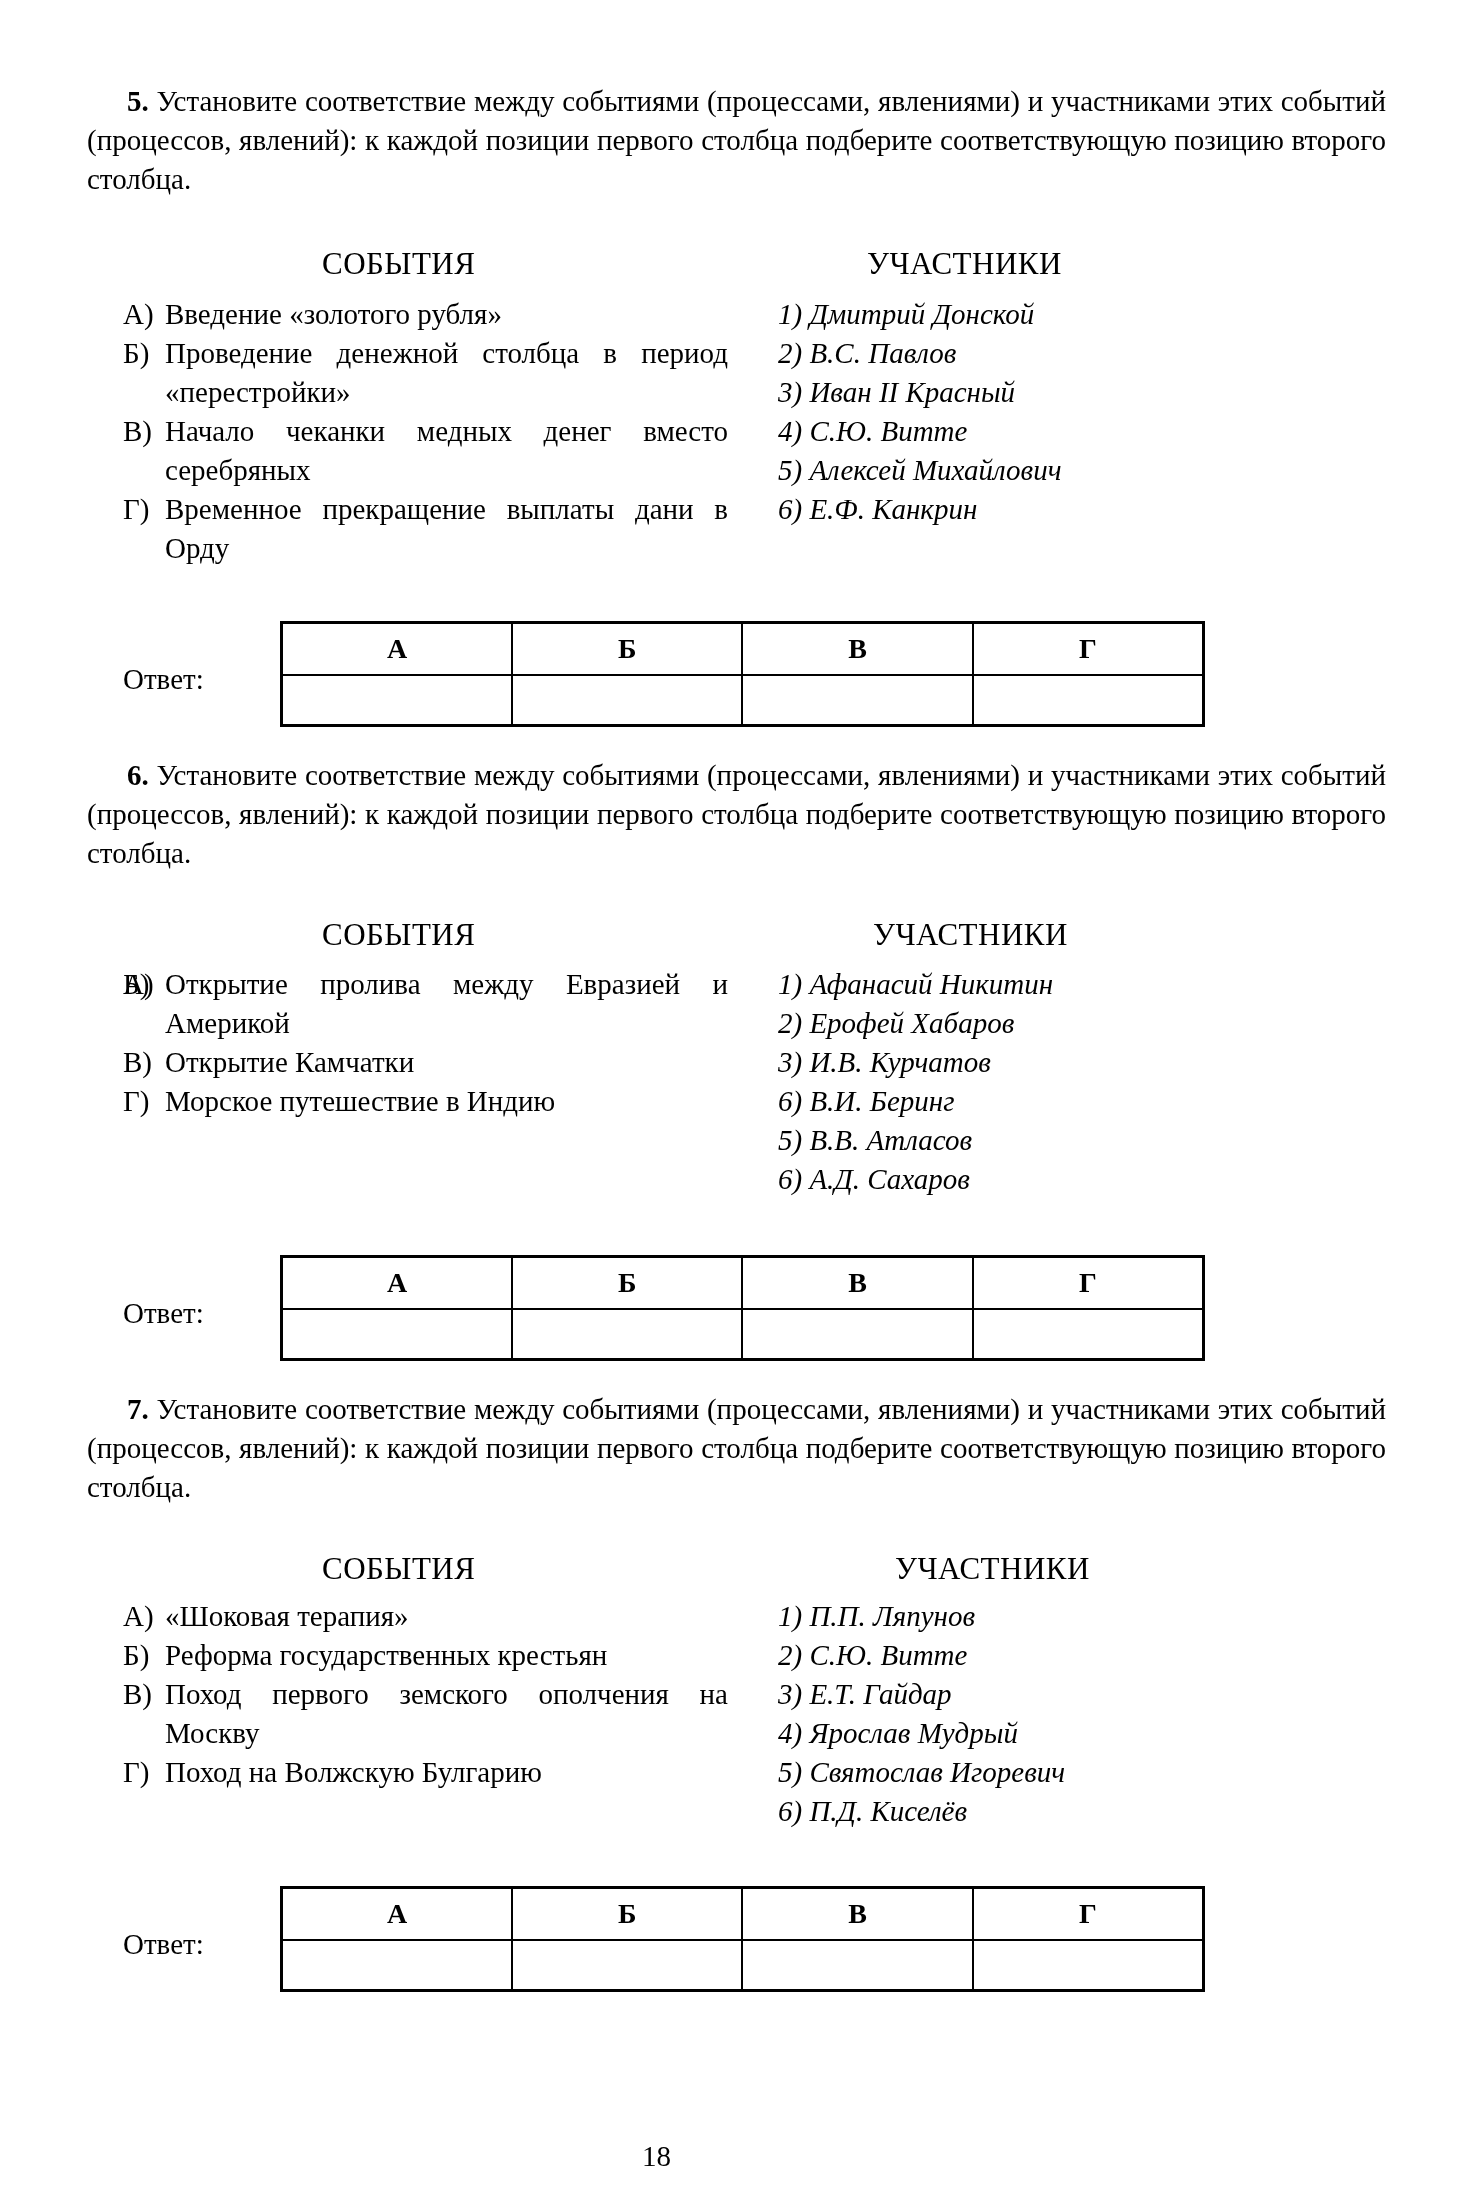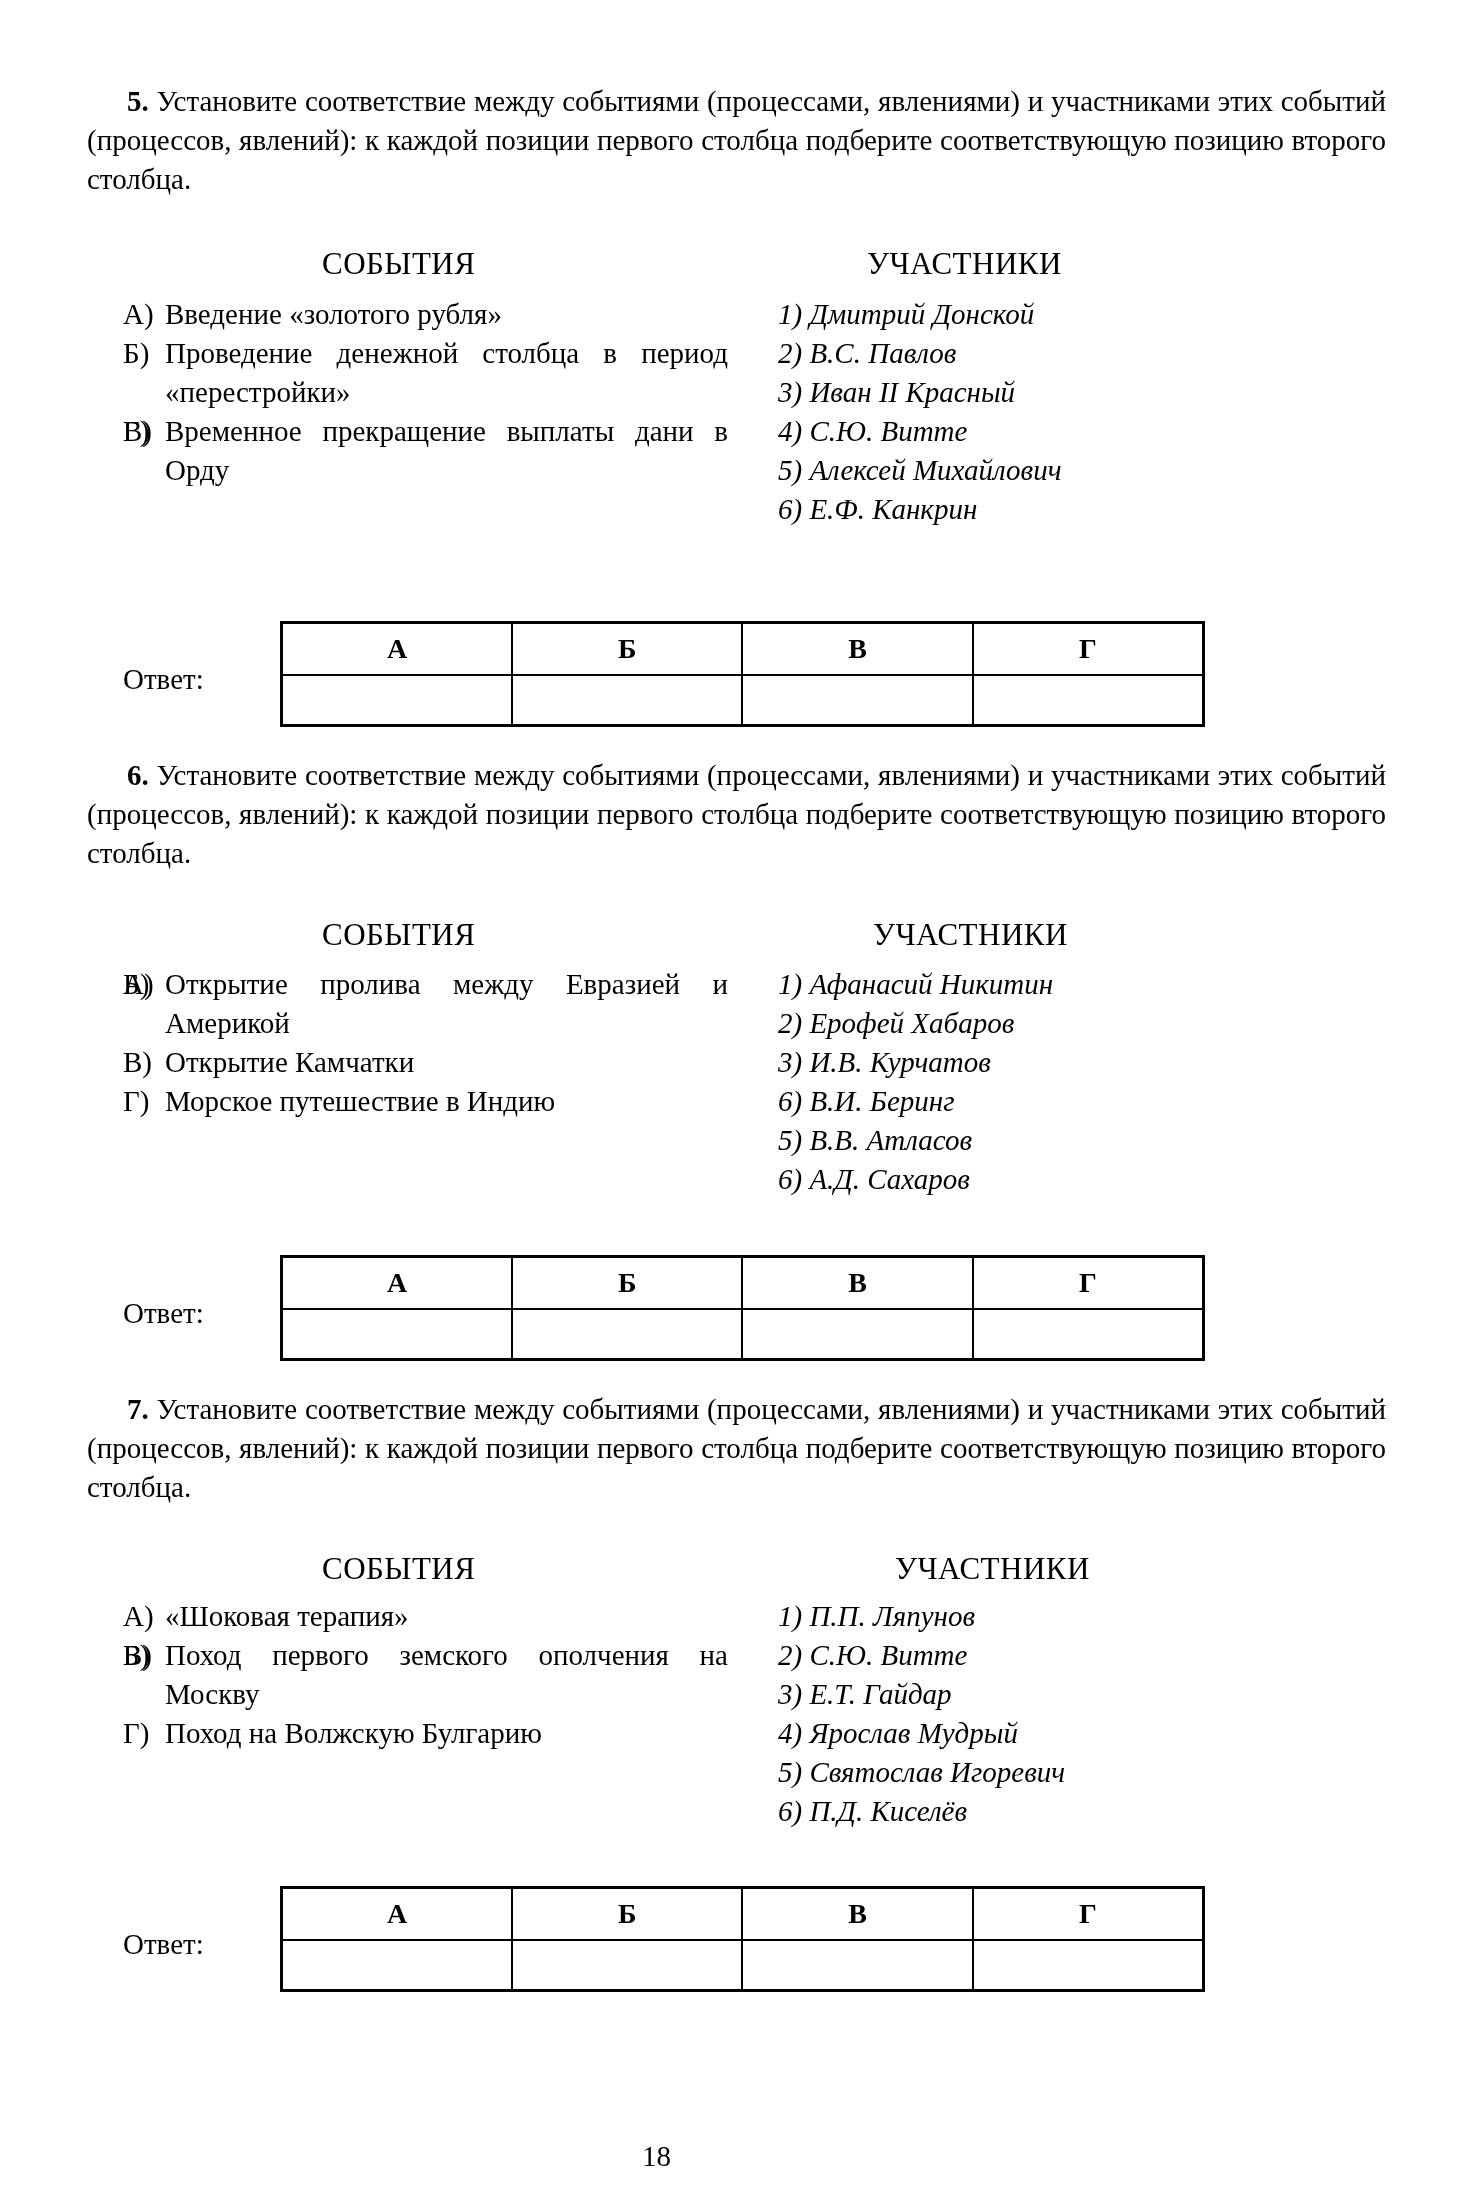--- a/index.html
+++ b/index.html
@@ -37,21 +37,21 @@
 <body>
 
 <div class="task" style="top:70px;">
   <p class="prompt"><span class="num">5.</span> <span>Установите соответствие между событиями (процессами, явлениями) и участниками этих событий (процессов, явлений): к каждой позиции первого столбца подберите соот­ветствующую позицию второго столбца.</span></p>
   <div class="cols">
     <div class="col-head" style="left:247px; top:35px;">СОБЫТИЯ</div>
     <div class="col-head" style="left:792px; top:35px;">УЧАСТНИКИ</div>
     <ul class="events" style="top:84px;">
       <li><span class="lbl">А)</span><span>Введение «золотого рубля»</span></li>
       <li><span class="lbl">Б)</span><span>Проведение денежной столбца в период «перестройки»</span></li>
-      <li><span class="lbl">В)</span></li>
+      <li><span class="lbl">В)</span><span>Начало чеканки медных денег вместо серебряных</span></li>
       <li><span class="lbl">Г)</span><span>Временное прекращение выплаты дани в Орду</span></li>
     </ul>
     <ul class="parts" style="top:84px;">
       <li>1) Дмитрий Донской</li>
       <li>2) В.С. Павлов</li>
       <li>3) Иван II Красный</li>
       <li>4) С.Ю. Витте</li>
       <li>5) Алексей Михайлович</li>
       <li>6) Е.Ф. Канкрин</li>
     </ul>
@@ -118,21 +118,21 @@
   </div>
 </div>
 
 <div class="task" style="top:1378px;">
   <p class="prompt"><span class="num">7.</span> <span>Установите соответствие между событиями (процессами, явлениями) и участниками этих событий (процессов, явлений): к каждой позиции первого столбца подберите соот­ветствующую позицию второго столбца.</span></p>
   <div class="cols">
     <div class="col-head" style="left:247px; top:32px;">СОБЫТИЯ</div>
     <div class="col-head" style="left:820px; top:32px;">УЧАСТНИКИ</div>
     <ul class="events" style="top:78px;">
       <li><span class="lbl">А)</span><span>«Шоковая терапия»</span></li>
-      <li><span class="lbl">Б)</span></li>
+      <li><span class="lbl">Б)</span><span>Реформа государственных крестьян</span></li>
       <li><span class="lbl">В)</span><span>Поход первого земского ополчения на Москву</span></li>
       <li><span class="lbl">Г)</span><span>Поход на Волжскую Булгарию</span></li>
     </ul>
     <ul class="parts" style="top:78px;">
       <li>1) П.П. Ляпунов</li>
       <li>2) С.Ю. Витте</li>
       <li>3) Е.Т. Гайдар</li>
       <li>4) Ярослав Мудрый</li>
       <li>5) Святослав Игоревич</li>
       <li>6) П.Д. Киселёв</li>

